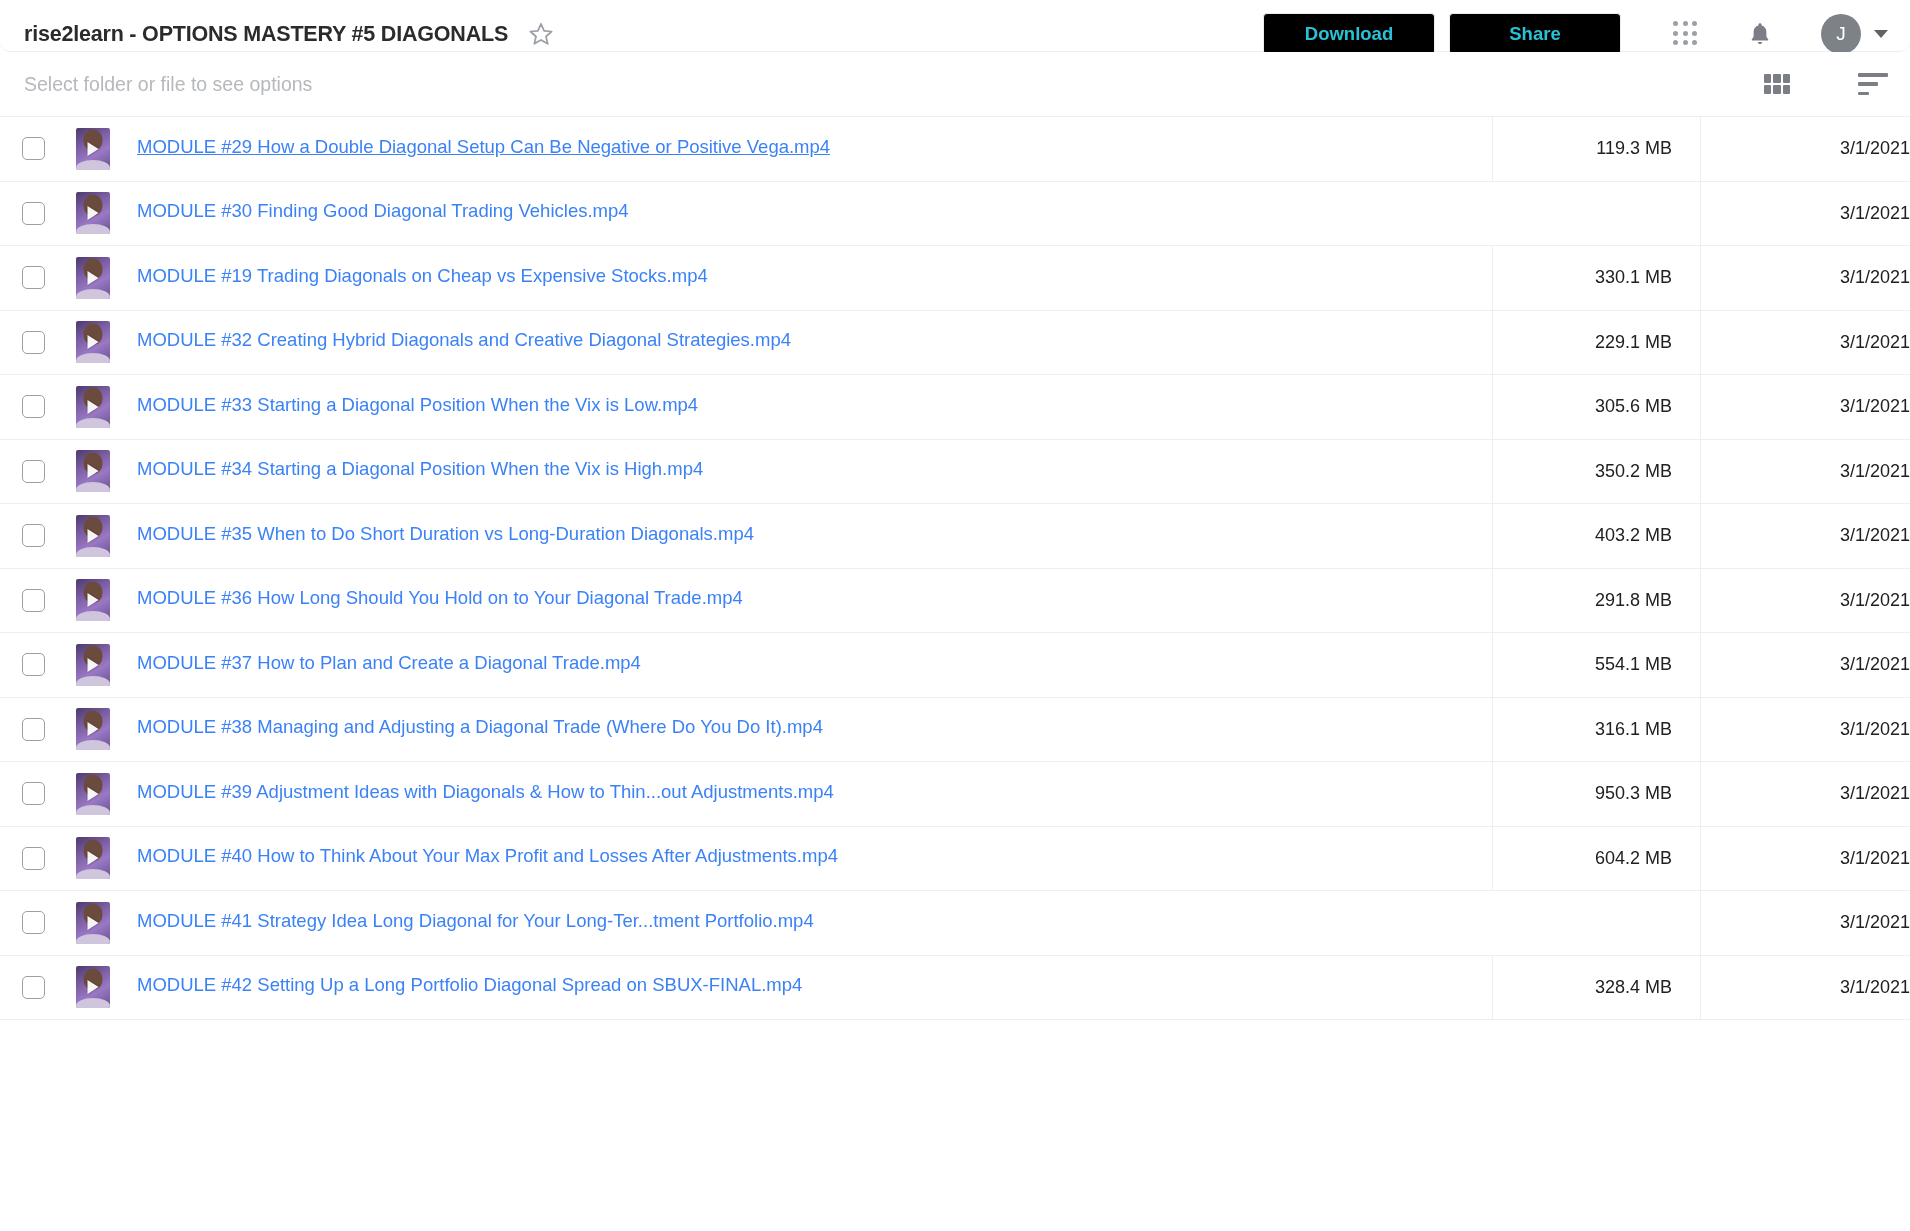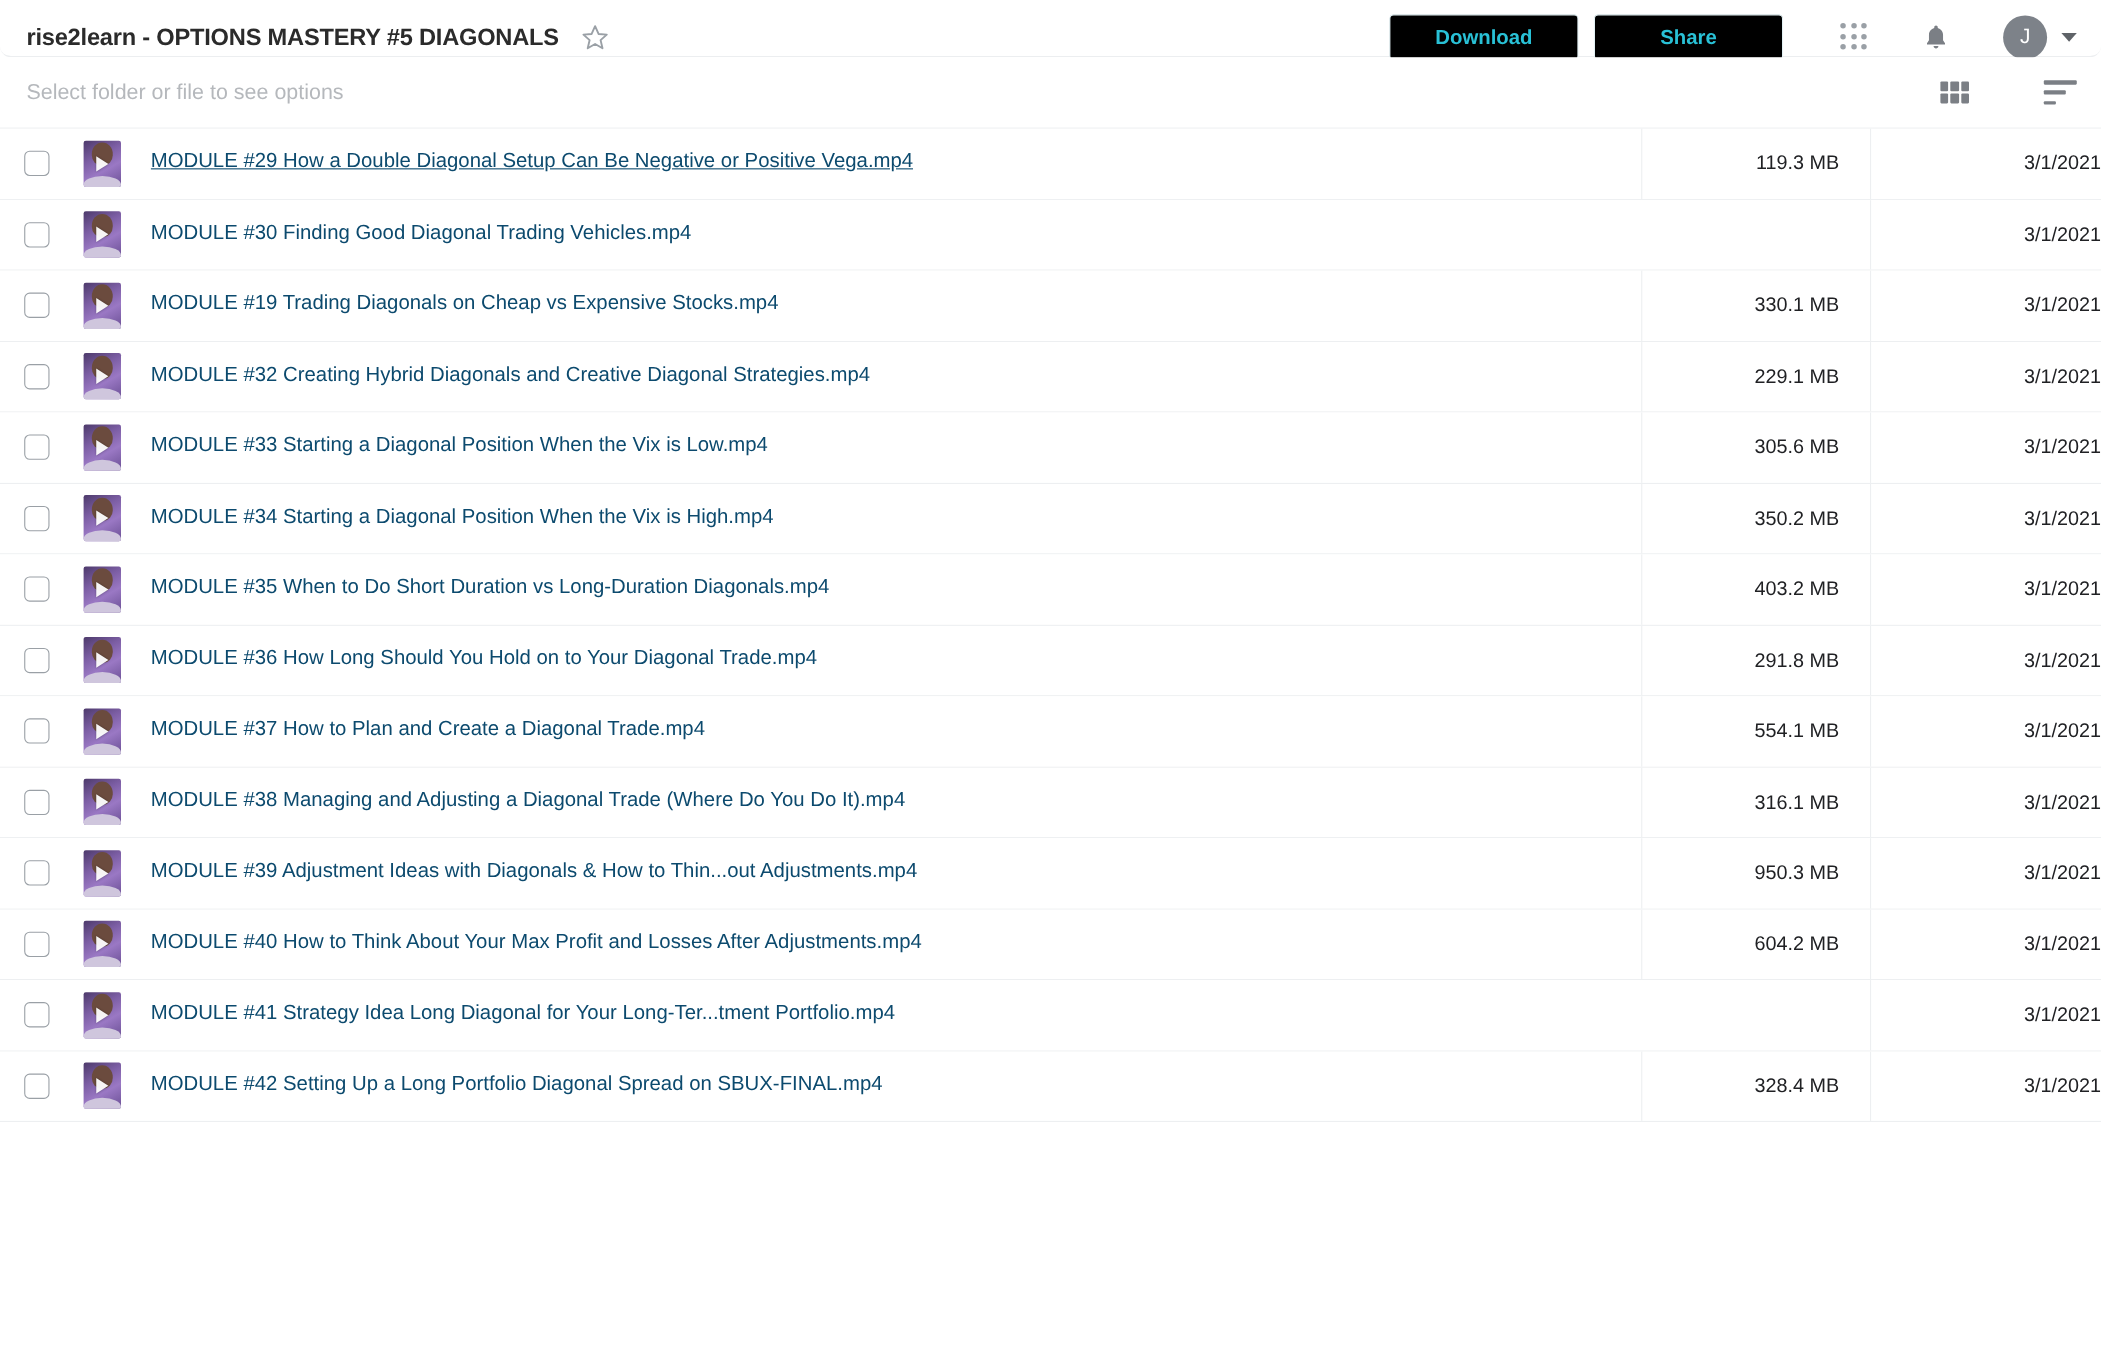--- a/index.html
+++ b/index.html
@@ -210,21 +210,21 @@
     filter: drop-shadow(0 0 1px rgba(0,0,0,0.35));
   }
   .cell-name {
     flex: 1 1 auto;
     min-width: 0;
     padding-left: 17px;
     padding-right: 16px;
   }
   .fname {
     font-size: 18.5px;
-    color: #0c4a6e;
+    color: #3b82f6;
     white-space: nowrap;
     overflow: hidden;
     text-overflow: ellipsis;
     display: inline-block;
     max-width: 100%;
   }
   .row.hovered .fname { text-decoration: underline; }
 
   .cell-size {
     width: 208px;

